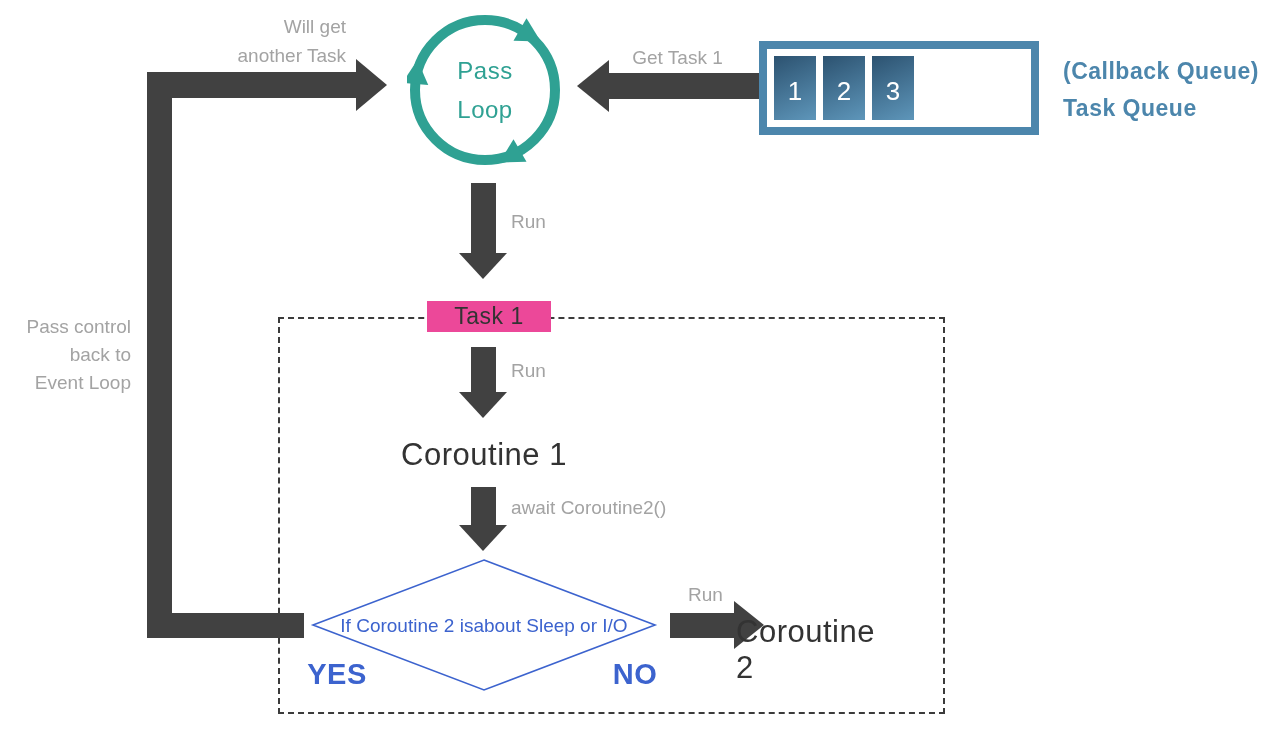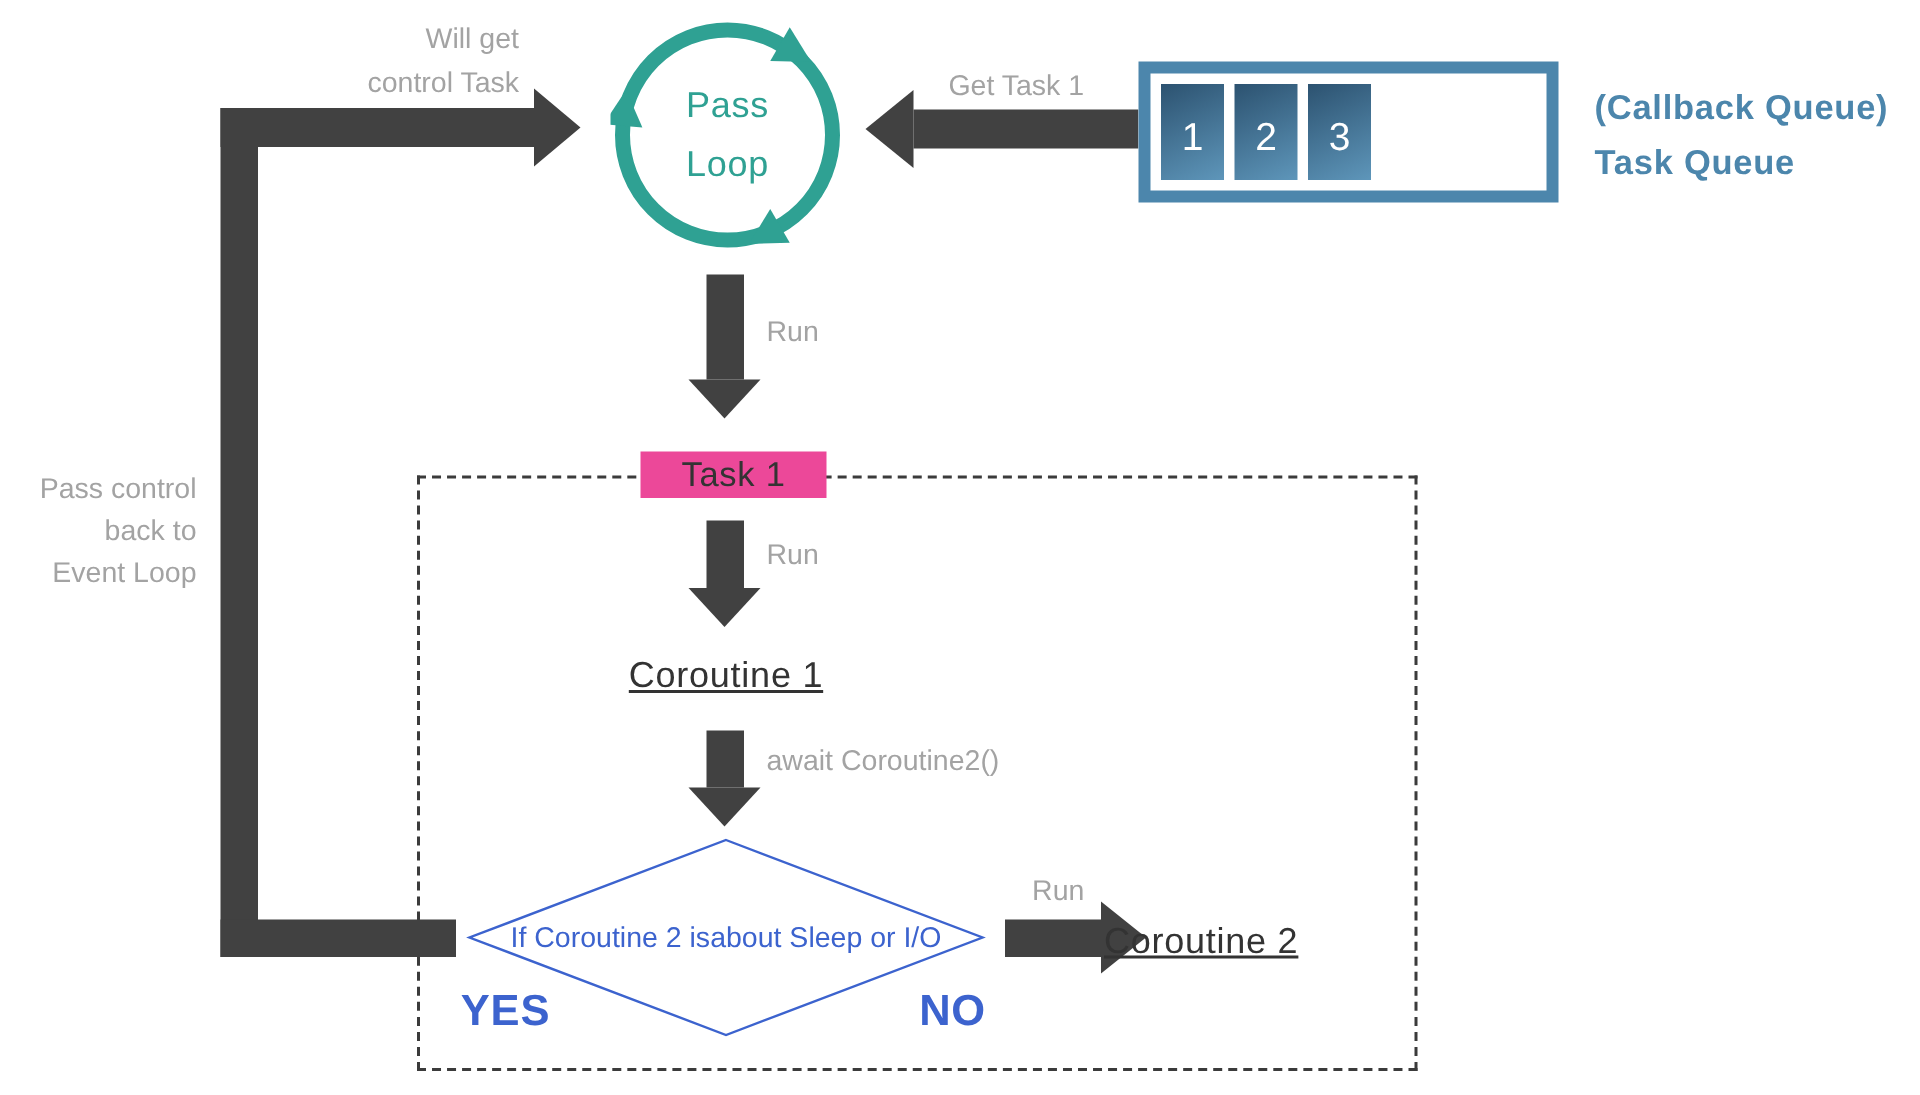--- a/index.html
+++ b/index.html
@@ -13,21 +13,21 @@
   }
   #stage{
     position:relative;
     width:1280px;height:730px;
     background:#ffffff;
     font-family:"Liberation Sans", sans-serif;
     overflow:hidden;
   }
   .abs{position:absolute;}
   .graylbl{color:var(--gray);font-size:19px;line-height:29px;z-index:3;}
-  .darktitle{color:var(--dark);font-size:24px;font-weight:500;z-index:3;letter-spacing:0.5px;text-decoration:underline;}
+  .darktitle{color:var(--dark);font-size:31px;font-weight:500;z-index:3;letter-spacing:0.5px;}
   .bar{background:var(--arrow);z-index:2;}
   .tri{width:0;height:0;z-index:2;}
   .tri-right{border-top:26px solid transparent;border-bottom:26px solid transparent;border-left:31px solid var(--arrow);}
   .tri-left{border-top:26px solid transparent;border-bottom:26px solid transparent;border-right:32px solid var(--arrow);}
   .tri-down{border-left:24px solid transparent;border-right:24px solid transparent;border-top:26px solid var(--arrow);}
   .tri-right-sm{border-top:24px solid transparent;border-bottom:24px solid transparent;border-left:30px solid var(--arrow);}
 
   #event-loop-box{left:407px;top:12px;width:156px;height:156px;z-index:1;}
   #event-loop-text{
     left:407px;top:12px;width:156px;height:156px;
@@ -70,21 +70,21 @@
   }
   .yn{color:var(--decision-blue);font-size:29px;font-weight:700;z-index:3;letter-spacing:0.5px;}
 </style>
 </head>
 <body>
 
 <div id="stage">
 
   <div class="abs graylbl" style="left:160px;top:12px;width:186px;text-align:right;">
     <div>Will get</div>
-    <div>control Task</div>
+    <div>another Task</div>
   </div>
 
   <div class="abs bar" style="left:147px;top:72px;width:25px;height:566px;"></div>
   <div class="abs bar" style="left:147px;top:72px;width:209px;height:26px;"></div>
   <div class="abs tri tri-right" style="left:356px;top:59px;"></div>
   <div class="abs bar" style="left:147px;top:613px;width:157px;height:25px;"></div>
 
   <div class="abs graylbl" style="left:0px;top:313px;width:131px;text-align:right;line-height:28px;">
     <div>Pass control</div>
     <div>back to</div>

